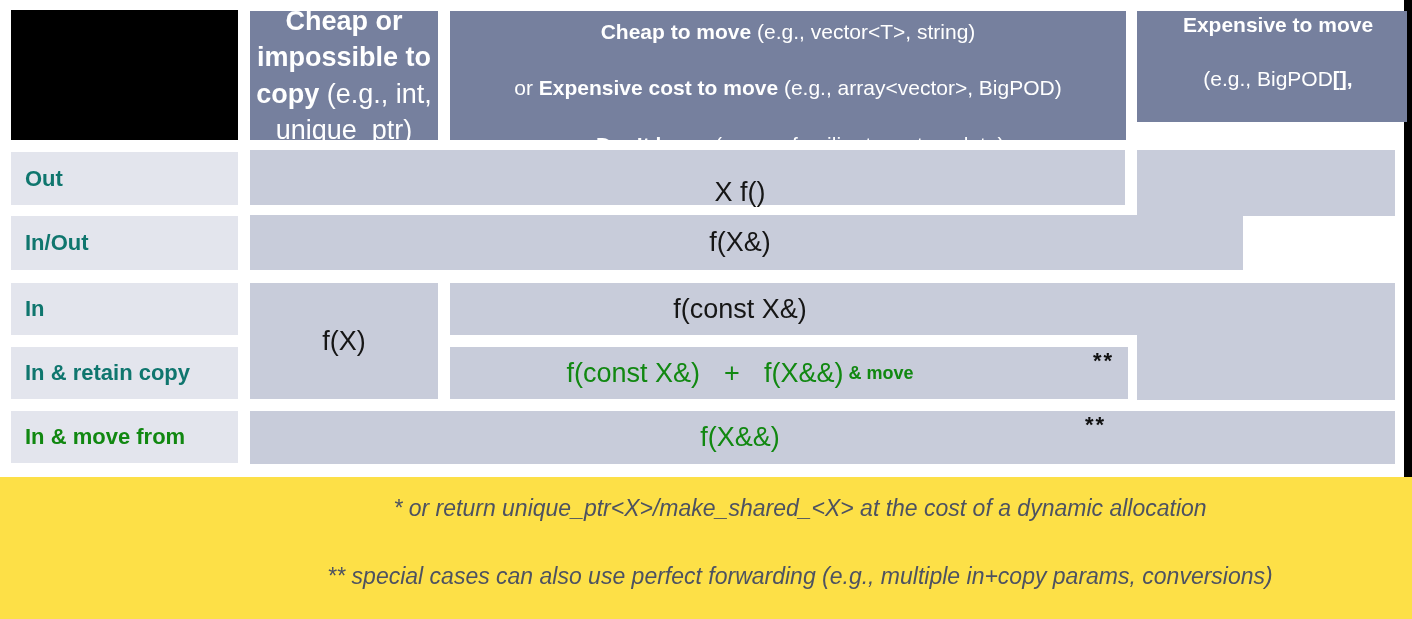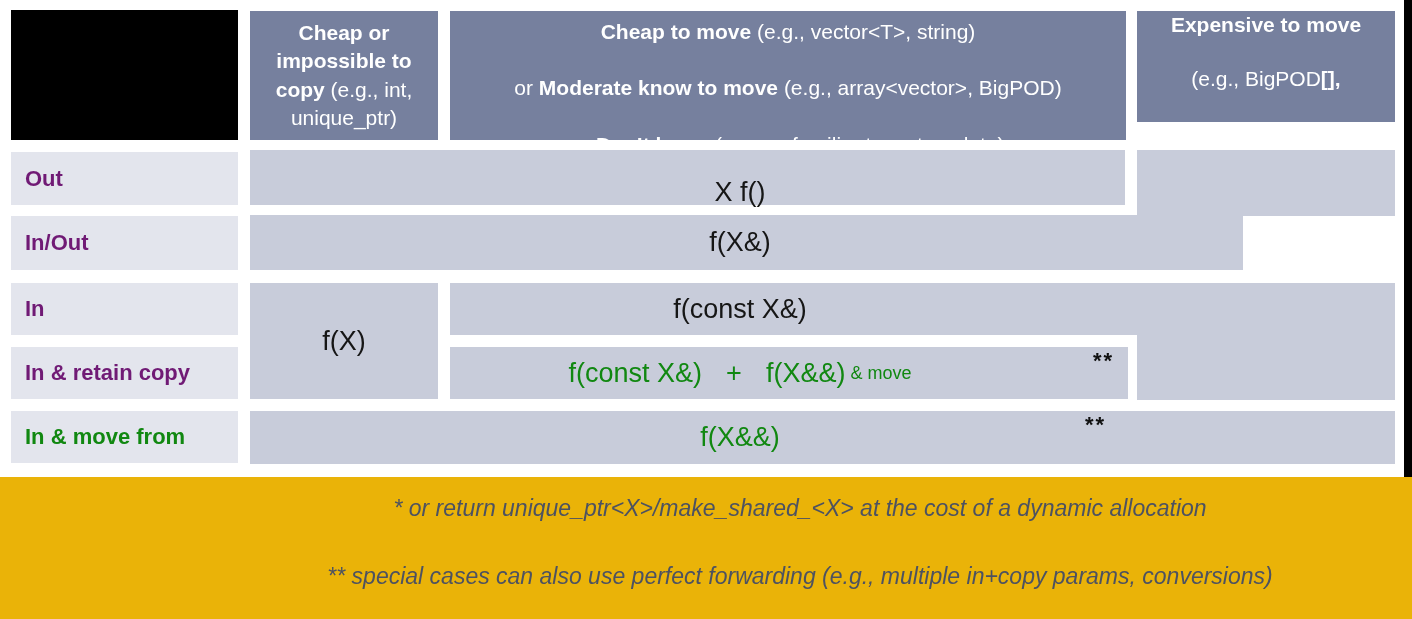--- a/index.html
+++ b/index.html
@@ -8,29 +8,29 @@
     font-family:"Liberation Sans",sans-serif;overflow:hidden;
     --header-bg:#76809e; --cell-bg:#c8ccda; --label-bg:#e3e5ed;
     --green:#118811; --fn:#4d5261;
   }
   .abs{position:absolute;}
   .blackbox{left:11px;top:10px;width:227px;height:130px;background:#000;}
   .rightbar{left:1404px;top:0;width:8px;height:619px;background:#000;}
 
   .hcell{background:var(--header-bg);color:#fff;display:flex;flex-direction:column;
          align-items:center;justify-content:center;text-align:center;}
-  .h1{left:250px;top:11px;width:188px;height:129px;font-size:21px;line-height:1.35;align-items:flex-end;}
+  .h1{left:250px;top:11px;width:188px;height:129px;font-size:27px;line-height:1.35;align-items:flex-end;}
   .h1 .wrap{display:block;padding:0 4px;}
   .h2{left:450px;top:11px;width:676px;height:129px;font-size:21px;line-height:1.5;}
-  .h3{left:1137px;top:11px;width:258px;height:111px;font-size:21px;line-height:1.4;}
+  .h3{left:1137px;top:11px;width:258px;height:111px;font-size:21px;line-height:1.4;padding-left:12px;}
   .hline{white-space:nowrap;margin-top:25px;}
   .b{font-weight:bold;}
 
   .label{left:11px;width:227px;background:var(--label-bg);display:flex;align-items:center;
-         padding-left:14px;box-sizing:border-box;font-weight:bold;font-size:22px;color:#701a75;}
+         padding-left:14px;box-sizing:border-box;font-weight:bold;font-size:22px;color:#0f766e;}
   .l-out{top:152px;height:53px;}
   .l-inout{top:216px;height:54px;}
   .l-in{top:283px;height:52px;}
   .l-retain{top:347px;height:52px;}
   .l-move{top:411px;height:52px;color:var(--green);}
 
   .cell{background:var(--cell-bg);}
   .c-out{left:250px;top:150px;width:875px;height:55px;}
   .conn-a{left:1137px;top:150px;width:258px;height:66px;}
   .c-inout{left:250px;top:215px;width:993px;height:55px;}
@@ -41,46 +41,46 @@
   .c-move{left:250px;top:411px;width:1145px;height:53px;}
 
   .code{font-size:27px;color:#161616;}
   .tspan{position:absolute;top:0;height:100%;display:flex;align-items:center;justify-content:center;white-space:nowrap;}
   .t-out{left:0;width:980px;margin-top:15px;}
   .t-inout{left:0;width:980px;}
   .t-in{left:0;width:580px;}
   .t-retain{left:0;width:580px;color:var(--green);}
   .t-move{left:0;width:980px;color:var(--green);}
   .plus{margin:0 24px;}
-  .movetag{font-size:18px;font-weight:400;margin-left:5px;}
+  .movetag{font-size:18px;font-weight:700;margin-left:5px;}
   .fm{position:absolute;top:3px;font-weight:bold;font-size:22px;color:#111;line-height:1;letter-spacing:2px;}
   .fm-retain{right:14px;}
   .fm-move{left:835px;}
 
-  .footer{left:0;top:477px;width:1412px;height:142px;background:#eab308;}
+  .footer{left:0;top:477px;width:1412px;height:142px;background:#fde047;}
   .fnline{position:absolute;left:0;width:100%;text-align:center;box-sizing:border-box;
           padding-left:188px;font-style:italic;font-size:23px;color:var(--fn);white-space:nowrap;}
   .fn1{top:18px;}
   .fn2{top:86px;}
 </style>
 </head>
 <body>
 
 <div id="stage" style="--header-bg: #76809e; --cell-bg: #c8ccda; --label-bg: #e3e5ed; --green: #118811; --fn: #4d5261;">
 
   <div class="abs blackbox"></div>
   <div class="abs rightbar"></div>
 
   <div class="abs hcell h1">
     <span class="wrap"><span class="b">Cheap or impossible to copy</span><span> (e.g., int, unique_ptr)</span></span>
   </div>
 
   <div class="abs hcell h2">
     <div class="hline"><span class="b">Cheap to move</span><span> (e.g., vector&lt;T&gt;, string)</span></div>
-    <div class="hline"><span>or </span><span class="b">Moderate know to move</span><span> (e.g., array&lt;vector&gt;, BigPOD)</span></div>
+    <div class="hline"><span>or </span><span class="b">Expensive cost to move</span><span> (e.g., array&lt;vector&gt;, BigPOD)</span></div>
     <div class="hline"><span>or </span><span class="b">Don’t know</span><span> (e.g., unfamiliar type, template)</span></div>
   </div>
 
   <div class="abs hcell h3">
     <div class="hline b">Expensive to move</div>
     <div class="hline"><span>(e.g., BigPOD</span><span class="b">[],</span></div>
     <div class="hline">array&lt;BigPOD&gt;)</div>
   </div>
 
   <div class="abs label l-out">Out</div>

